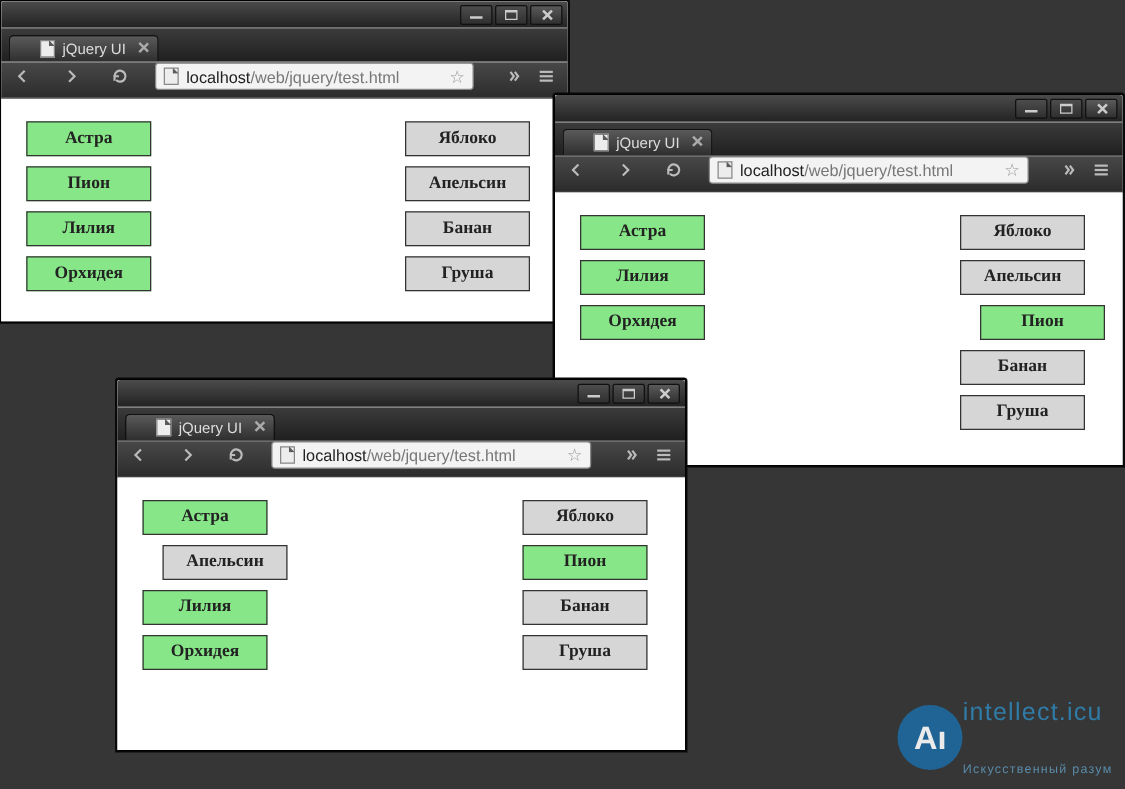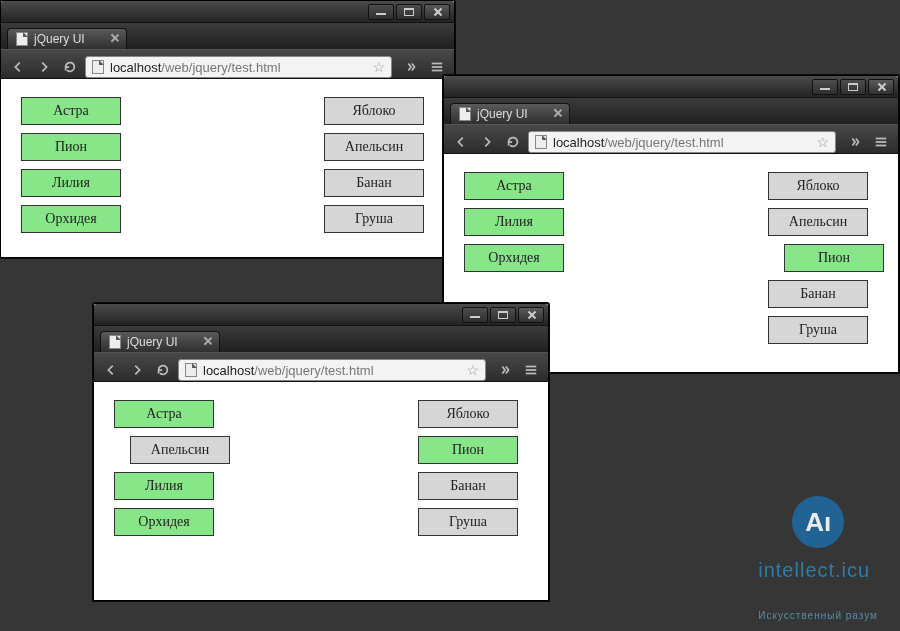--- a/index.html
+++ b/index.html
@@ -80,21 +80,21 @@
     background: linear-gradient(#3b3b3b,#202020);
     display:flex;
     align-items:flex-end;
     padding-left:6px;
   }
   .tab {
     background: linear-gradient(#5a5a5a,#2f2f2f);
     border:1px solid #111;
     border-bottom:none;
     border-radius: 4px 4px 0 0;
-    padding: 3px 22px 3px 8px;
+    padding: 3px 22px 3px 24px;
     color:#ddd;
     font-size:12px;
     display:flex;
     align-items:center;
     gap:6px;
     position:relative;
     min-width: 120px;
   }
   .tab-close {
     position:absolute;
@@ -121,22 +121,22 @@
     background:#5a5a5a;
     clip-path: polygon(0 0, 100% 100%, 0 100%);
   }
 
   .toolbar {
     height: 30px;
     background: linear-gradient(#484848,#2c2c2c);
     border-top:1px solid #555;
     border-bottom:1px solid #111;
     display:flex;
-    align-items:flex-end;
-    gap:4px;
+    align-items:flex-start;
+    gap:17px;
     padding: 0 6px;
   }
   .tbtn {
     width:22px;height:22px;
     display:flex;
     align-items:center;
     justify-content:center;
     border-radius:2px;
     color:#bbb;
   }
@@ -166,20 +166,21 @@
     padding: 18px 20px;
     display:flex;
     justify-content:space-between;
     flex:1;
   }
   .col {
     display:flex;
     flex-direction:column;
     gap:8px;
     width: 110px;
+    font-weight: bold;
   }
   .col.right { }
   .item {
     width: 100px;
     height: 28px;
     border:1.5px solid #333;
     display:flex;
     align-items:center;
     justify-content:center;
     font-size:14px;
@@ -192,28 +193,27 @@
 
   .win-body {
     display:flex;
     flex-direction:column;
     height:100%;
   }
 
   
   .watermark {
     position:absolute;
-    right: 22px;
+    right: 10px;
     bottom: 10px;
     display:flex;
     align-items:center;
-    gap:11px;
+    gap:0;
     color:#2a8bbf;
     opacity:0.9;
-    flex-direction:column;
   }
   .wm-circle{
     width:52px;height:52px;border-radius:50%;
     background:#1d6aa0;
     display:flex;align-items:center;justify-content:center;
     color:#fff;font-size:26px;font-weight:600;
   }
   .wm-text .l1{ font-size:20px; color:#2f84b5; letter-spacing:1px;}
   .wm-text .l2{ font-size:10px; color:#5d94b5; letter-spacing:1px;margin-top:28px;}
 </style>

